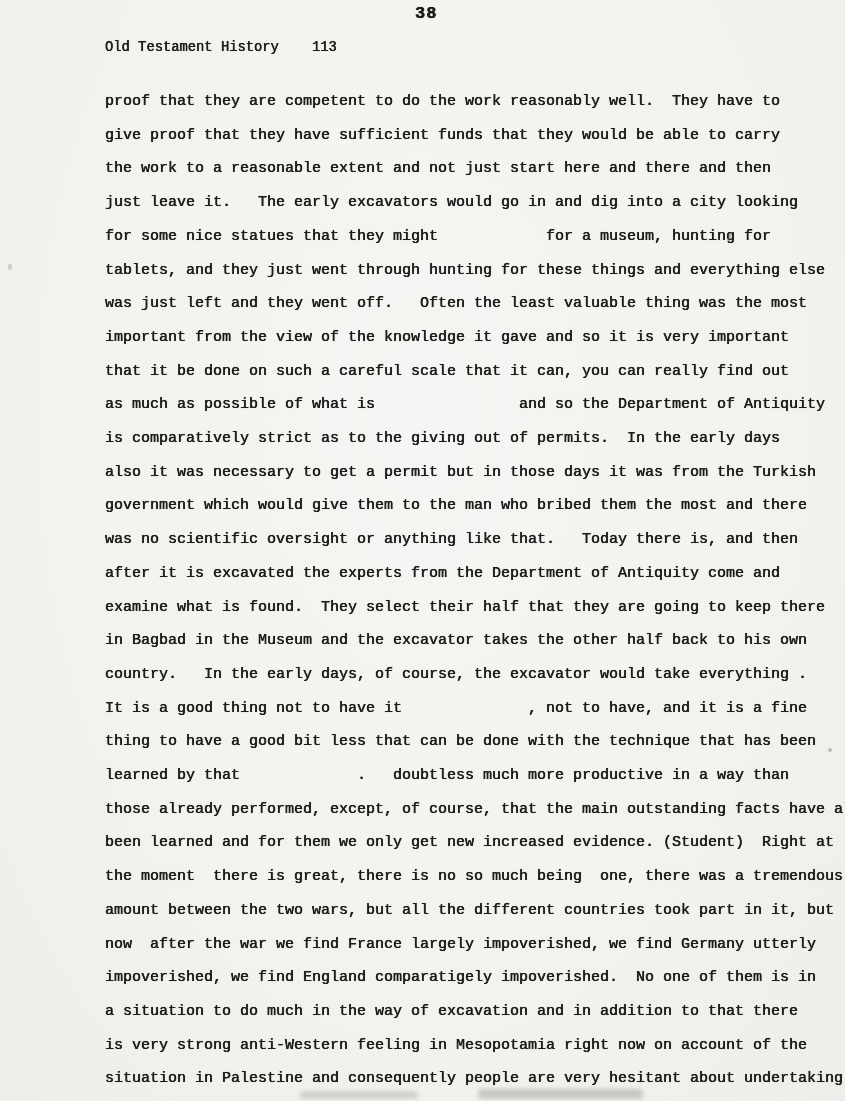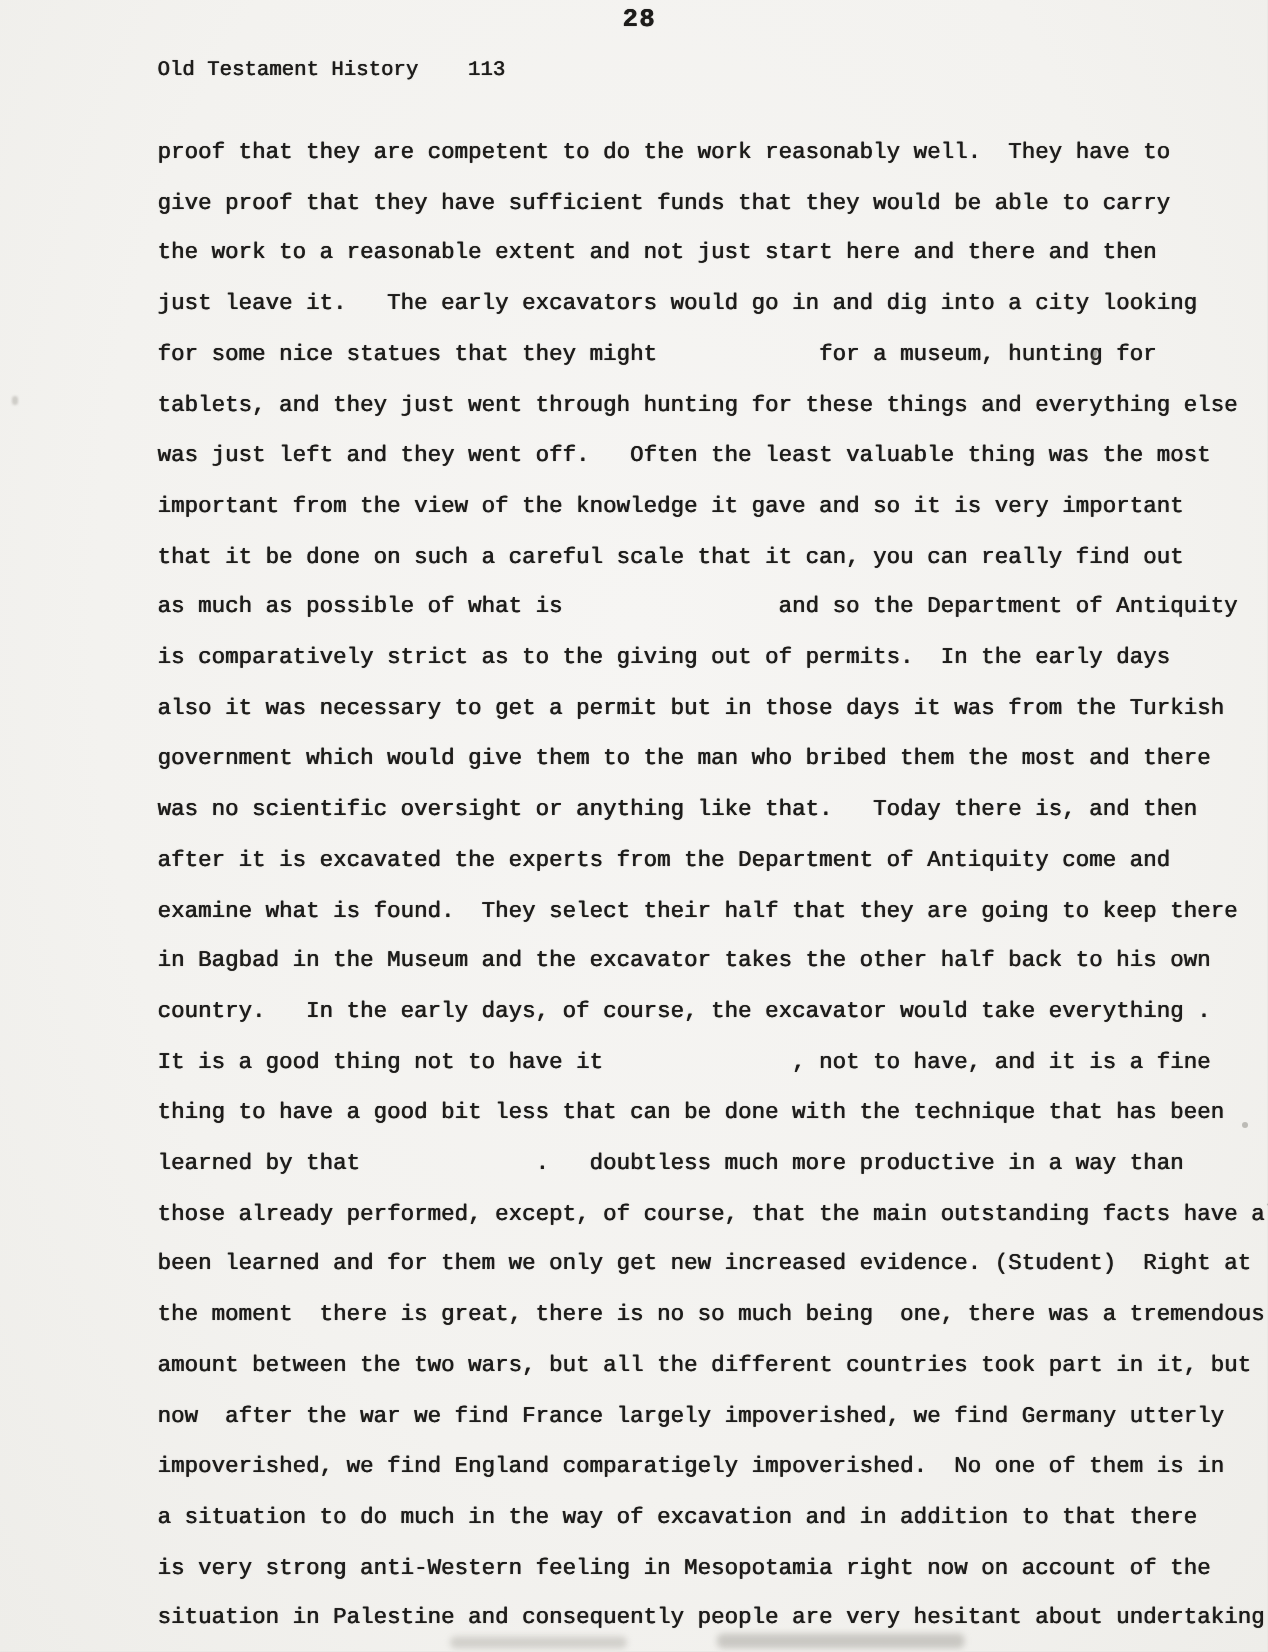--- a/index.html
+++ b/index.html
@@ -76,21 +76,21 @@
   .tick-3 {
     left: 8px; top: 264px; width: 4px; height: 6px;
     background: rgba(140,138,130,0.35);
     filter: blur(0.6px);
   }
 </style>
 </head>
 <body>
 
 <div class="page">
-  <div class="pagenum ink">28</div>
+  <div class="pagenum ink">38</div>
   <div class="header ink">Old Testament History    113</div>
   <div class="body-lines ink"><div class="line">proof that they are competent to do the work reasonably well.  They have to</div><div class="line">give proof that they have sufficient funds that they would be able to carry</div><div class="line">the work to a reasonable extent and not just start here and there and then</div><div class="line">just leave it.   The early excavators would go in and dig into a city looking</div><div class="line">for some nice statues that they might            for a museum, hunting for</div><div class="line">tablets, and they just went through hunting for these things and everything else</div><div class="line">was just left and they went off.   Often the least valuable thing was the most</div><div class="line">important from the view of the knowledge it gave and so it is very important</div><div class="line">that it be done on such a careful scale that it can, you can really find out</div><div class="line">as much as possible of what is                and so the Department of Antiquity</div><div class="line">is comparatively strict as to the giving out of permits.  In the early days</div><div class="line">also it was necessary to get a permit but in those days it was from the Turkish</div><div class="line">government which would give them to the man who bribed them the most and there</div><div class="line">was no scientific oversight or anything like that.   Today there is, and then</div><div class="line">after it is excavated the experts from the Department of Antiquity come and</div><div class="line">examine what is found.  They select their half that they are going to keep there</div><div class="line">in Bagbad in the Museum and the excavator takes the other half back to his own</div><div class="line">country.   In the early days, of course, the excavator would take everything .</div><div class="line">It is a good thing not to have it              , not to have, and it is a fine</div><div class="line">thing to have a good bit less that can be done with the technique that has been</div><div class="line">learned by that             .   doubtless much more productive in a way than</div><div class="line">those already performed, except, of course, that the main outstanding facts have already</div><div class="line">been learned and for them we only get new increased evidence. (Student)  Right at</div><div class="line">the moment  there is great, there is no so much being  one, there was a tremendous</div><div class="line">amount between the two wars, but all the different countries took part in it, but</div><div class="line">now  after the war we find France largely impoverished, we find Germany utterly</div><div class="line">impoverished, we find England comparatigely impoverished.  No one of them is in</div><div class="line">a situation to do much in the way of excavation and in addition to that there</div><div class="line">is very strong anti-Western feeling in Mesopotamia right now on account of the</div><div class="line">situation in Palestine and consequently people are very hesitant about undertaking</div></div>
   <div class="smudge smudge-1"></div>
   <div class="smudge smudge-2"></div>
   <div class="smudge tick-1"></div>
   <div class="smudge tick-2"></div>
   <div class="smudge tick-3"></div>
 </div>
 
 </body></html>

